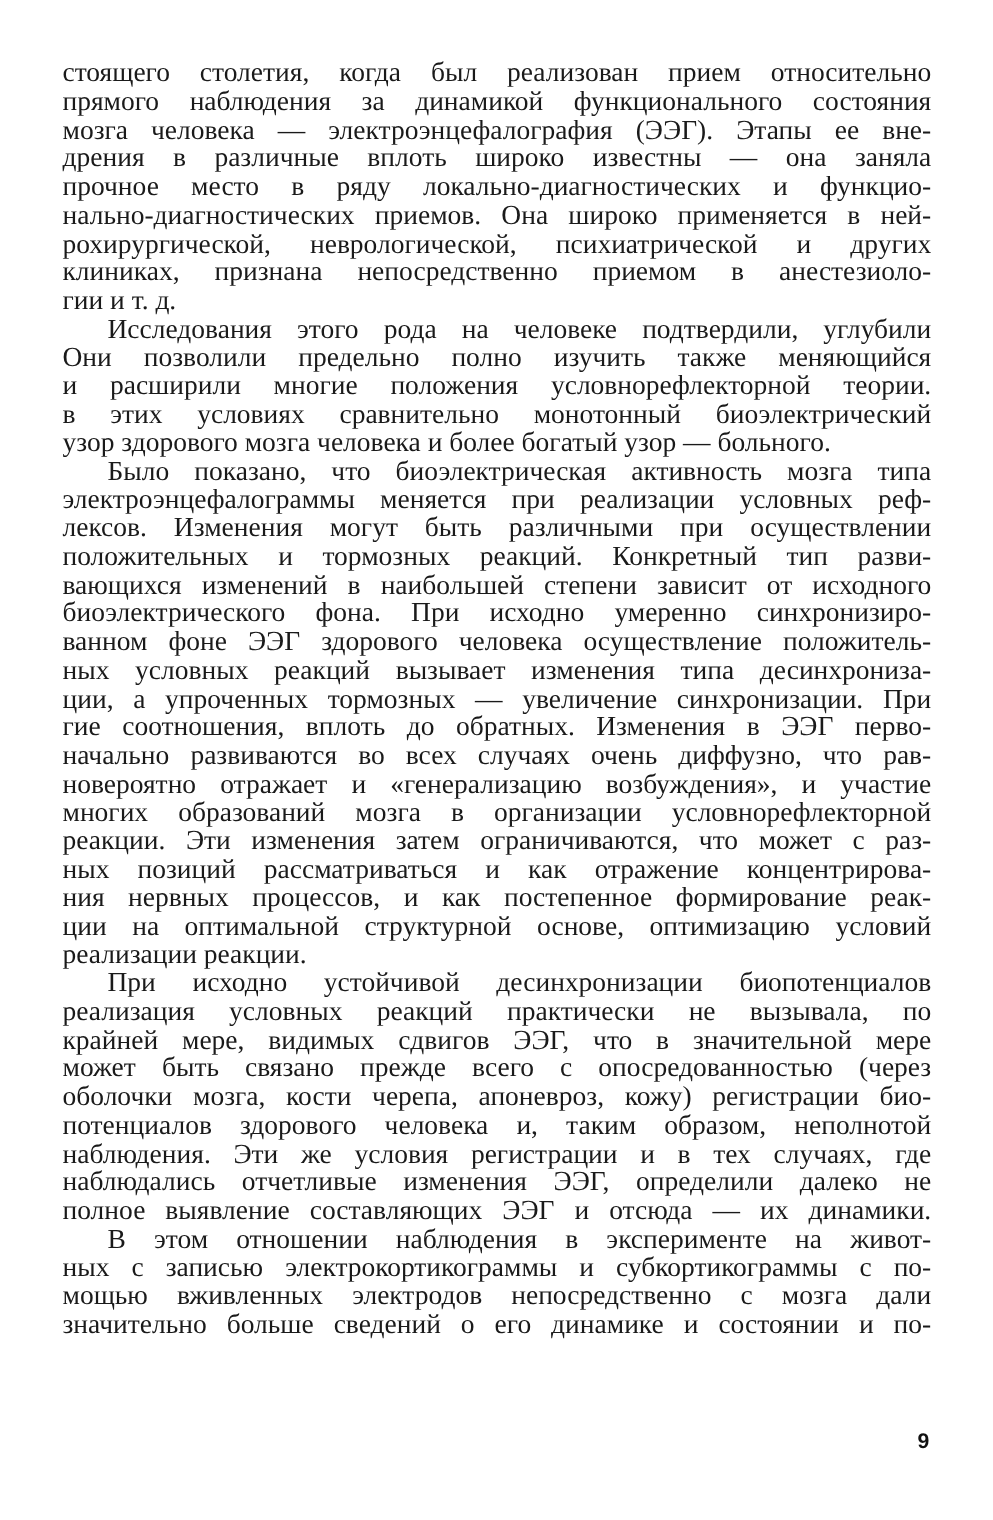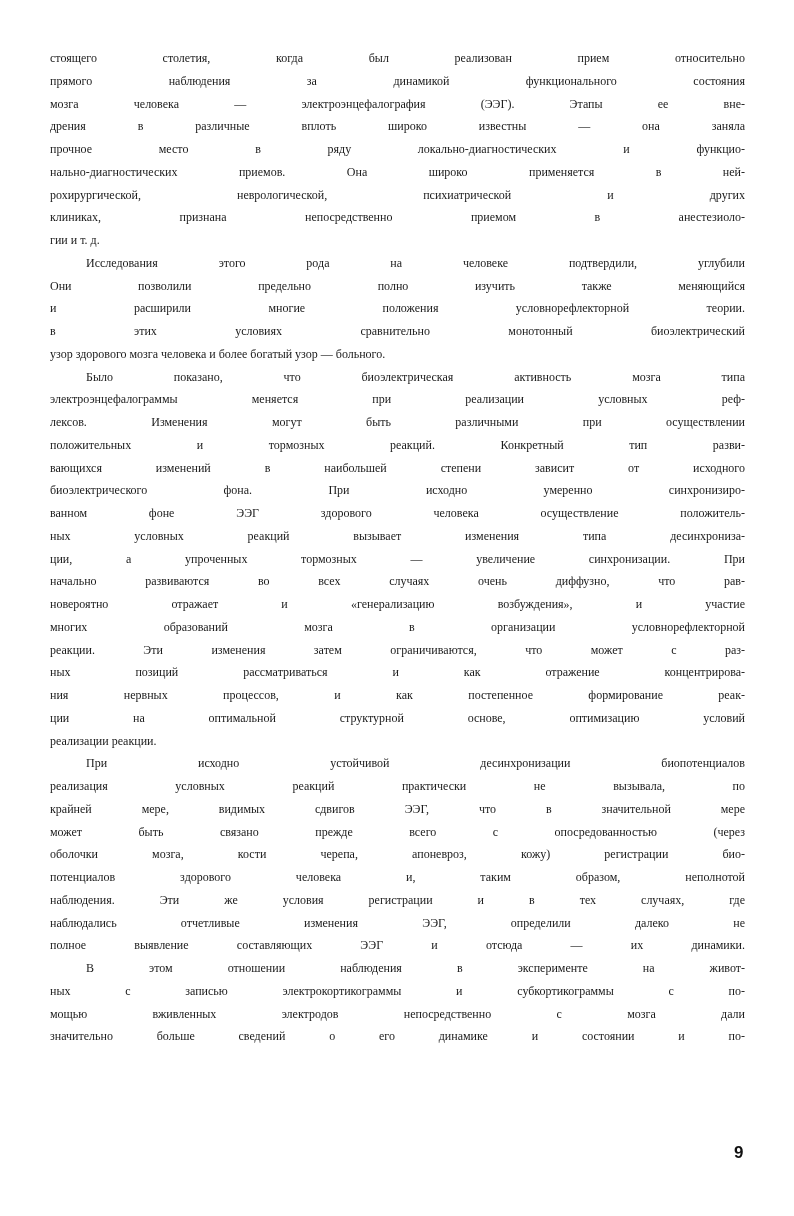--- a/index.html
+++ b/index.html
@@ -1,20 +1,20 @@
 <!DOCTYPE html>
 <html><head>
   <meta charset="utf-8">
   <style>
     html, body { margin: 0; padding: 0; background: #ffffff; }
     body { width: 794px; height: 1216px; position: relative; overflow: hidden; }
     .page {
       position: absolute; left: 50px; top: 47px; width: 695px;
       font-family: "Liberation Serif", "DejaVu Serif", serif;
-      font-size: 12px; color: #1a1a1a; line-height: 22.75px;
+      font-size: 22px; color: #1a1a1a; line-height: 22.75px;
     }
     .para { margin: 0; }
     .line {
       display: block; height: 22.75px; white-space: nowrap;
       text-align: justify; text-align-last: justify; overflow: visible;
     }
     .line.last { text-align-last: left; }
     .line.indent { padding-left: 36px; }
     .page-number {
       position: absolute; left: 734px; top: 1143px;
@@ -51,20 +51,21 @@
   <div class="para">
     <span class="line indent">Было показано, что биоэлектрическая активность мозга типа</span>
     <span class="line">электроэнцефалограммы меняется при реализации условных реф-</span>
     <span class="line">лексов. Изменения могут быть различными при осуществлении</span>
     <span class="line">положительных и тормозных реакций. Конкретный тип разви-</span>
     <span class="line">вающихся изменений в наибольшей степени зависит от исходного</span>
     <span class="line">биоэлектрического фона. При исходно умеренно синхронизиро-</span>
     <span class="line">ванном фоне ЭЭГ здорового человека осуществление положитель-</span>
     <span class="line">ных условных реакций вызывает изменения типа десинхрониза-</span>
     <span class="line">ции, а упроченных тормозных — увеличение синхронизации. При</span>
+    <span class="line">гие соотношения, вплоть до обратных. Изменения в ЭЭГ перво-</span>
     <span class="line">начально развиваются во всех случаях очень диффузно, что рав-</span>
     <span class="line">новероятно отражает и «генерализацию возбуждения», и участие</span>
     <span class="line">многих образований мозга в организации условнорефлекторной</span>
     <span class="line">реакции. Эти изменения затем ограничиваются, что может с раз-</span>
     <span class="line">ных позиций рассматриваться и как отражение концентрирова-</span>
     <span class="line">ния нервных процессов, и как постепенное формирование реак-</span>
     <span class="line">ции на оптимальной структурной основе, оптимизацию условий</span>
     <span class="line last">реализации реакции.</span>
   </div>
 

